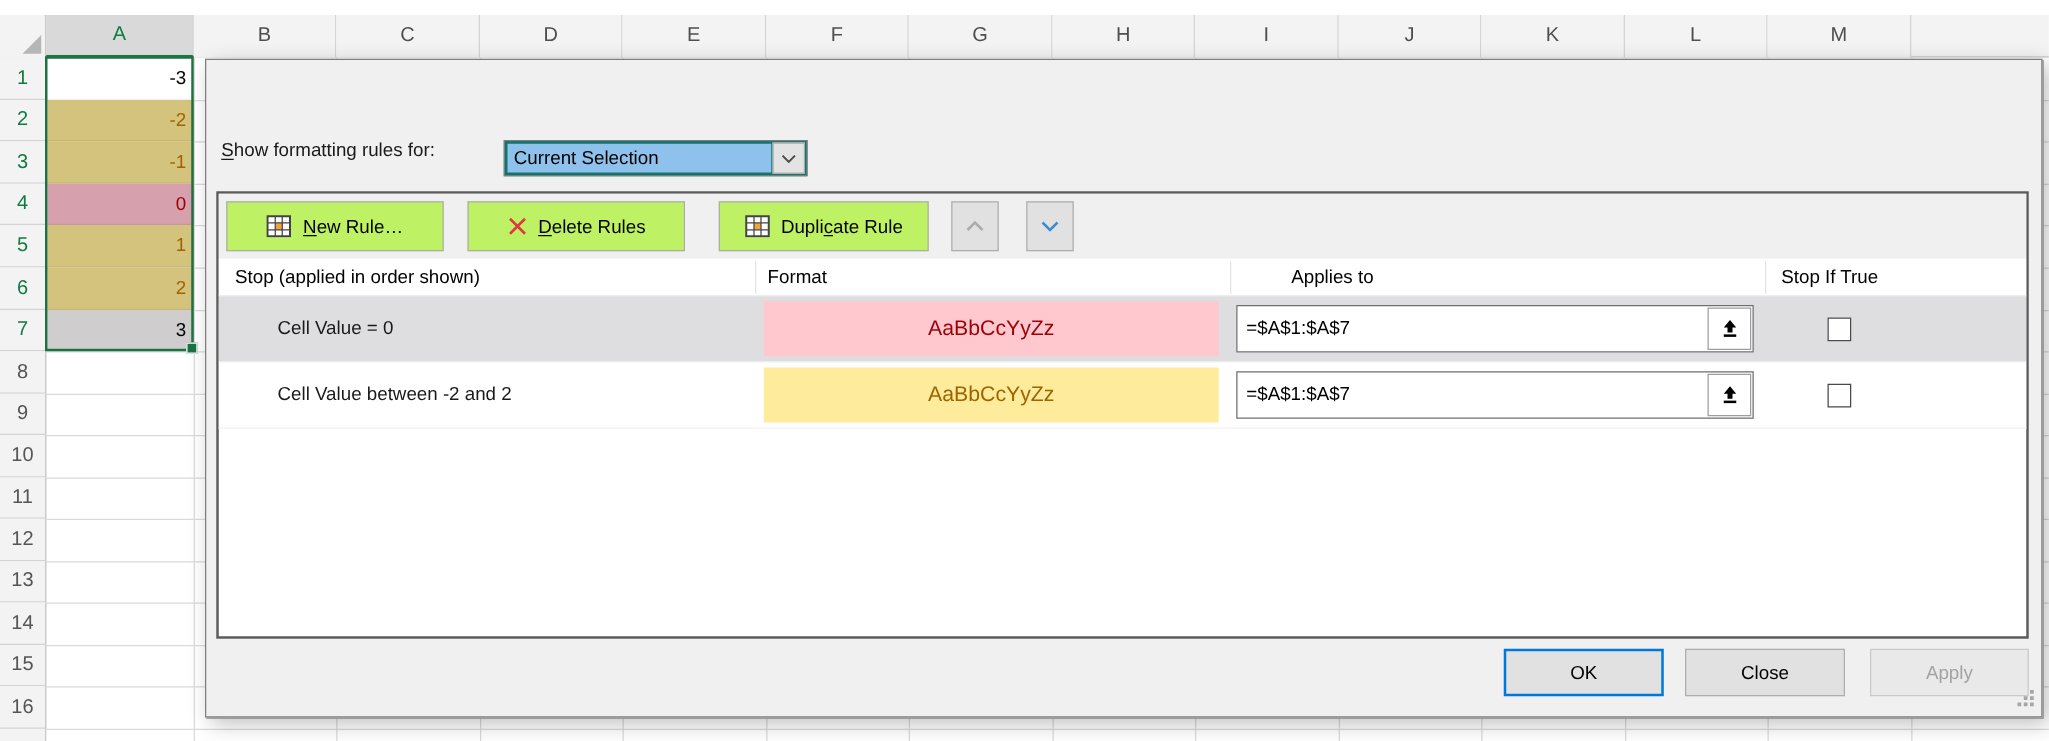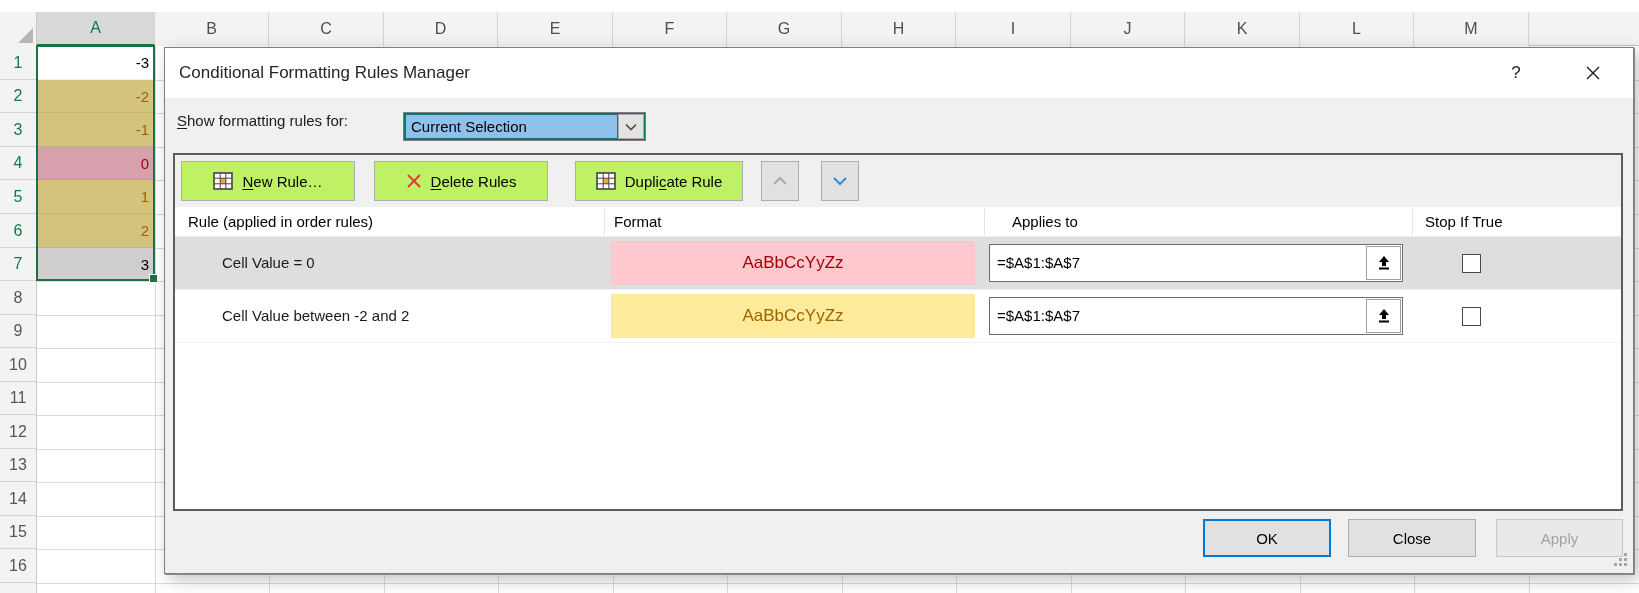--- a/index.html
+++ b/index.html
@@ -136,30 +136,20 @@
       <div class="cellA" style="top: 147px; height: 33px; background: rgb(214, 161, 172); color: rgb(156, 0, 6);">0</div>
       <div class="cellA" style="top: 180px; height: 34px; background: rgb(212, 195, 125); color: rgb(156, 101, 0);">1</div>
       <div class="cellA" style="top: 214px; height: 34px; background: rgb(212, 195, 125); color: rgb(156, 101, 0);">2</div>
       <div class="cellA" style="top: 248px; height: 33px; background: rgb(207, 205, 205); color: rgb(0, 0, 0);">3</div>
     </div>
   <div id="selrect"></div>
   <div id="fillhandle"></div>
 </div>
 
 <div id="dlg">
-  <div id="titlebar">
-    <span id="dlgtitle">Conditional Formatting Rules Manager</span>
-    <span id="helpbtn">?</span>
-    <span id="closebtn-x">
-      <svg width="16" height="16" viewBox="0 0 16 16">
-          <line x1="2" y1="2" x2="14" y2="14" stroke="#222" stroke-width="1.4"></line>
-          <line x1="14" y1="2" x2="2" y2="14" stroke="#222" stroke-width="1.4"></line>
-        </svg>
-    </span>
-  </div>
 
   <span id="scopelabel"><span class="ac">S</span><span>how formatting rules for:</span></span>
 
   <div id="combo">
     <span class="sel-text">Current Selection</span>
     <span class="dd">
       <svg width="12" height="8" viewBox="0 0 12 8">
           <polyline points="1,1.5 6,6.5 11,1.5" fill="none" stroke="#4A4A4A" stroke-width="1.6"></polyline>
         </svg>
     </span>
@@ -202,23 +192,23 @@
           </svg>
       </button>
       <button class="arrowbtn">
         <svg width="16" height="10" viewBox="0 0 16 10">
             <polyline points="2,2 8,8 14,2" fill="none" stroke="#3C8DCC" stroke-width="2"></polyline>
           </svg>
       </button>
     </div>
 
     <div id="listhead">
-      <span class="lh" style="left:13px">Rule (applied in order rules)</span>
+      <span class="lh" style="left:13px">Stop (applied in order shown)</span>
       <span class="lh" style="left:439px">Format</span>
-      <span class="lh" style="left:837px">Applies to</span>
+      <span class="lh" style="left:858px">Applies to</span>
       <span class="lh" style="left:1250px">Stop If True</span>
       <span class="csep" style="left:429px"></span>
       <span class="csep" style="left:809px"></span>
       <span class="csep" style="left:1237px"></span>
     </div>
 
     <div class="rrow selected" style="top:82px">
       <span class="rtext">Cell Value = 0</span>
       <span class="swatch" style="background-color: rgb(255, 199, 206); color: rgb(156, 0, 6);">AaBbCcYyZz</span>
       <span class="applies">

